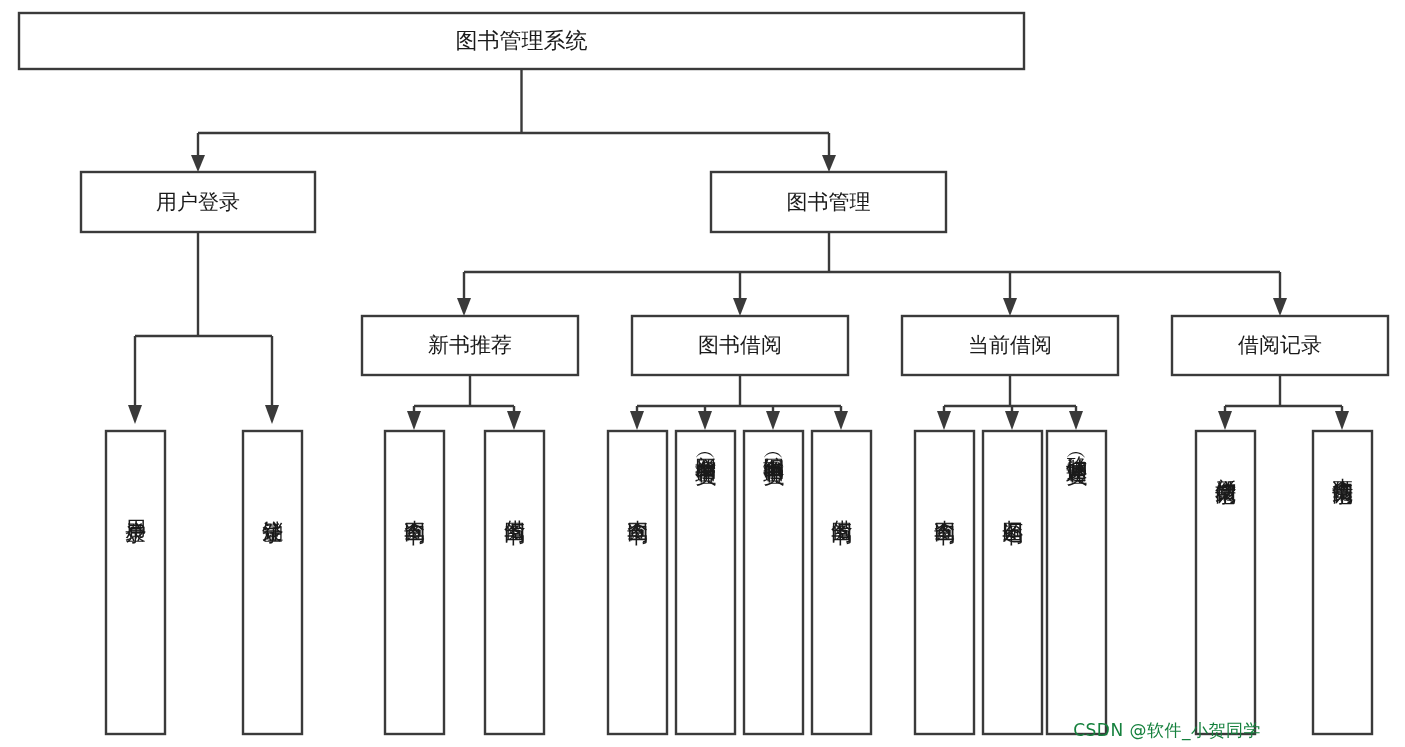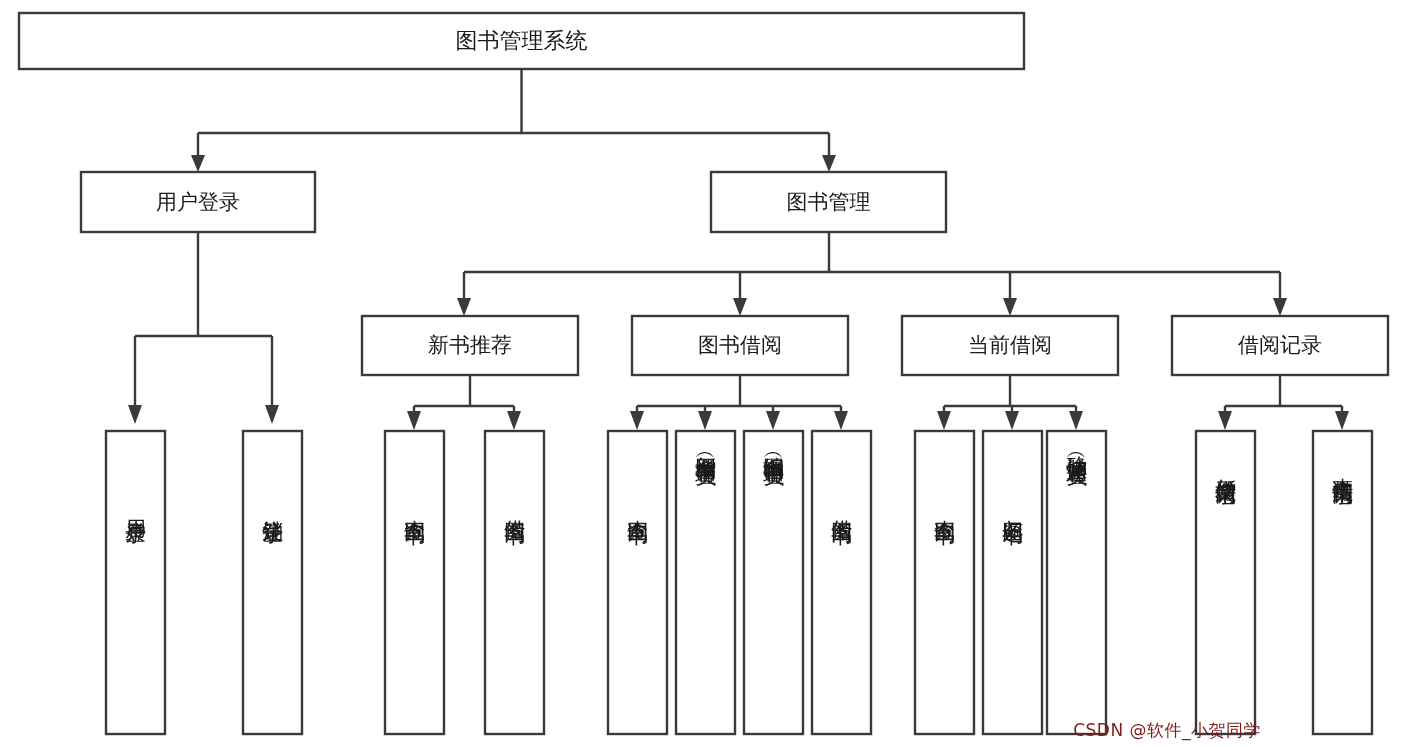--- a/index.html
+++ b/index.html
@@ -69,21 +69,21 @@
     color: #1a1a1a;
     letter-spacing: 1.5px;
     white-space: nowrap;
   }
   .watermark {
     position: absolute;
     right: 14px;
     bottom: 5px;
     font-family: "DejaVu Sans", "Liberation Sans", sans-serif;
     font-size: 17px;
-    color: #7f1d1d;
+    color: #15803d;
     letter-spacing: 0.5px;
     white-space: nowrap;
   }
 </style>
 </head>
 <body>
 
 <div id="diagram-root">
 
   <svg id="tree-svg" viewBox="0 0 1405 747" xmlns="http://www.w3.org/2000/svg">

